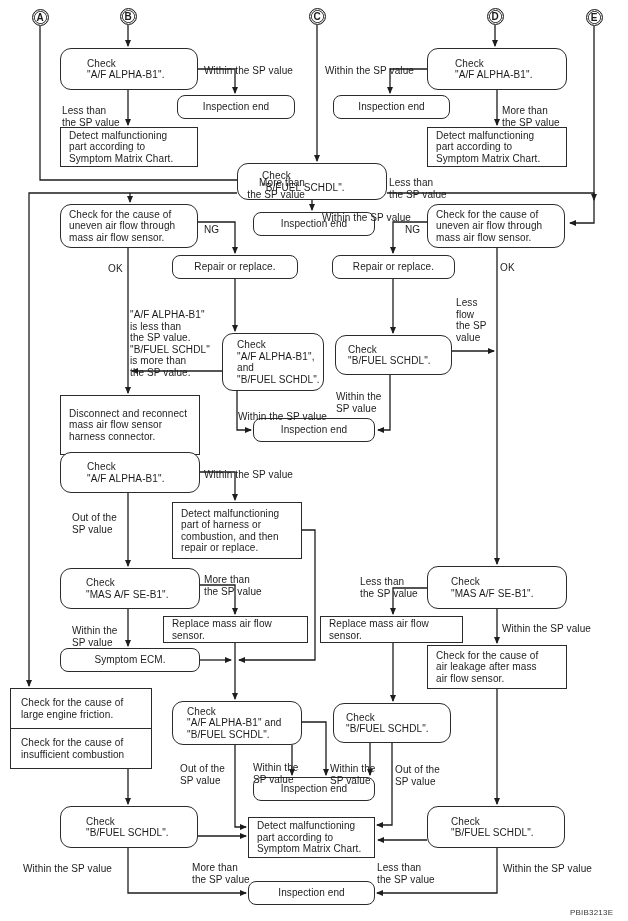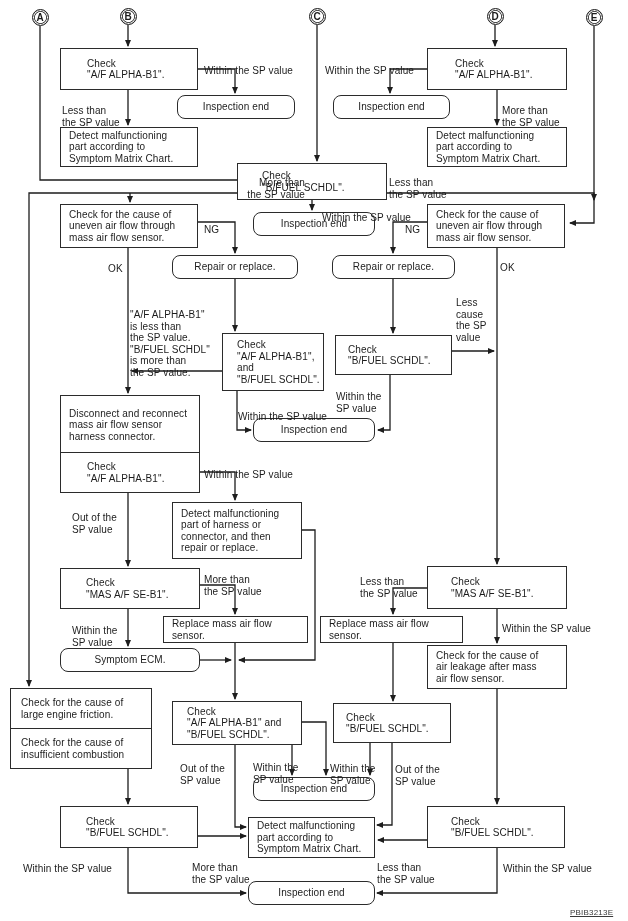--- a/index.html
+++ b/index.html
@@ -2,21 +2,21 @@
 <html><head>
 <meta charset="utf-8">
 <style>
   html,body{margin:0;padding:0;background:#fff;}
   #canvas{position:relative;width:628px;height:921px;background:#ffffff;overflow:hidden;
           font-family:"Liberation Sans","DejaVu Sans",sans-serif;color:#1c1c1c;}
   #wires{position:absolute;left:0;top:0;width:628px;height:921px;}
   .node{position:absolute;box-sizing:border-box;background:#fff;border:1.5px solid #2b2b2b;
         display:flex;flex-direction:column;justify-content:center;
         font-size:10px;line-height:11.5px;letter-spacing:0.1px;}
-  .node.rounded{border-radius:0;}
+  .node.rounded{border-radius:11px;}
   .node.center{align-items:center;text-align:center;border-radius:8px;}
   .node span{white-space:nowrap;}
   .lbl{position:absolute;font-size:10px;line-height:11.5px;letter-spacing:0.1px;margin-top:12px;}
   .lbl span{display:block;white-space:nowrap;}
   .lbl.right span{text-align:right;}
   .conn{position:absolute;width:17px;height:17px;border:1.6px solid #1c1c1c;border-radius:50%;
         box-sizing:border-box;background:#fff;display:flex;align-items:center;justify-content:center;
         font-size:10px;font-weight:bold;box-shadow:inset 0 0 0 1px #fff,inset 0 0 0 1.8px #1c1c1c;}
   #figcode{position:absolute;font-size:8px;letter-spacing:0.2px;color:#3a3a3a;}
   polyline{fill:none;stroke:#1d1d1d;stroke-width:1.3;}
@@ -146,21 +146,21 @@
         <span>mass air flow sensor</span>
         <span>harness connector.</span>
       </div>
       <div class="node rounded" style="left: 60px; top: 452px; width: 140px; height: 41px; padding-left: 26px;">
         <span>Check</span>
         <span>"A/F ALPHA-B1".</span>
       </div>
       <div class="node " style="left: 172px; top: 502px; width: 130px; height: 57px; padding-left: 8px;">
         <span>Detect malfunctioning</span>
         <span>part of harness or</span>
-        <span>connector, and then</span>
+        <span>combustion, and then</span>
         <span>repair or replace.</span>
       </div>
       <div class="node rounded" style="left: 60px; top: 568px; width: 140px; height: 41px; padding-left: 25px;">
         <span>Check</span>
         <span>"MAS A/F SE-B1".</span>
       </div>
       <div class="node " style="left: 163px; top: 616px; width: 145px; height: 27px; padding-left: 8px;">
         <span>Replace mass air flow</span>
         <span>sensor.</span>
       </div>
@@ -258,21 +258,21 @@
       <div class="lbl" style="left: 130px; top: 297px;">
         <span>"A/F ALPHA-B1"</span>
         <span>is less than</span>
         <span>the SP value.</span>
         <span>"B/FUEL SCHDL"</span>
         <span>is more than</span>
         <span>the SP value.</span>
       </div>
       <div class="lbl" style="left: 456px; top: 285px;">
         <span>Less</span>
-        <span>cause</span>
+        <span>flow</span>
         <span>the SP</span>
         <span>value</span>
       </div>
       <div class="lbl" style="left: 336px; top: 379px;">
         <span>Within the</span>
         <span>SP value</span>
       </div>
       <div class="lbl" style="left: 238px; top: 399px;">
         <span>Within the SP value</span>
       </div>
@@ -339,14 +339,14 @@
       <div class="conn" style="left: 308.5px; top: 7.5px;">
         <span>C</span>
       </div>
       <div class="conn" style="left: 486.5px; top: 7.5px;">
         <span>D</span>
       </div>
       <div class="conn" style="left: 585.5px; top: 8.5px;">
         <span>E</span>
       </div>
     </div>
-  <div id="figcode" style="left:570px;top:908px;text-decoration:underline;">PBIB3213E</div>
+  <div id="figcode" style="left:570px;top:908px;">PBIB3213E</div>
 </div>
 
 </body></html>

